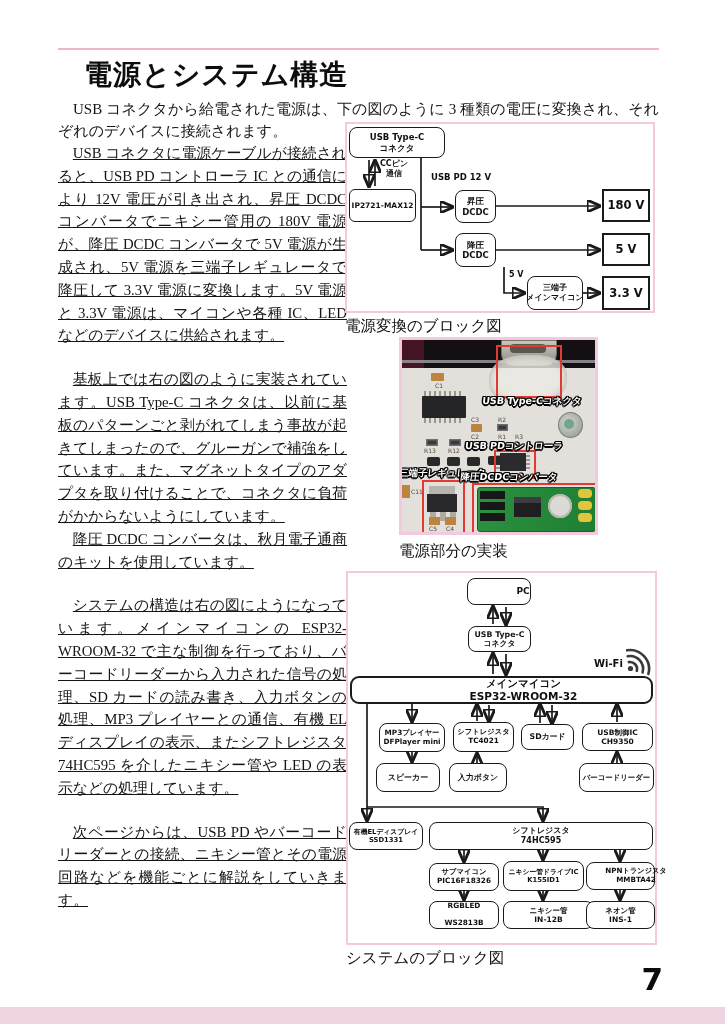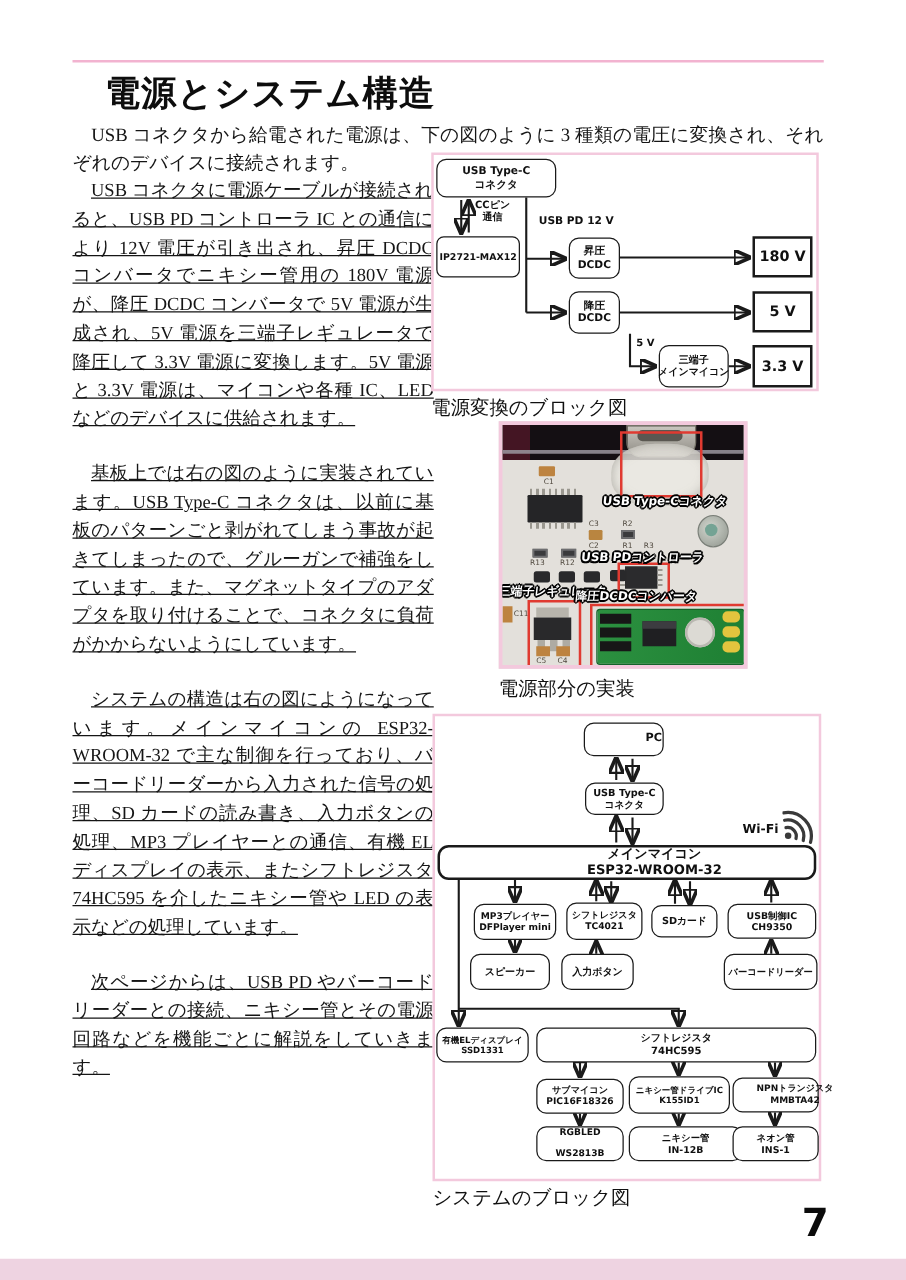--- a/index.html
+++ b/index.html
@@ -48,20 +48,21 @@
 
 <div class="page">
 
   <div class="top-rule"></div>
   <h1 class="doc-title">電源とシステム構造</h1>
   <p class="intro">USB コネクタから給電された電源は、下の図のように 3 種類の電圧に変換され、それぞれのデバイスに接続されます。</p>
 
   <div class="left-col">
     <p>USB コネクタに電源ケーブルが接続されると、USB PD コントローラ IC との通信により 12V 電圧が引き出され、昇圧 DCDC コンバータでニキシー管用の 180V 電源が、降圧 DCDC コンバータで 5V 電源が生成され、5V 電源を三端子レギュレータで降圧して 3.3V 電源に変換します。5V 電源と 3.3V 電源は、マイコンや各種 IC、LED などのデバイスに供給されます。</p>
     <p class="gap">基板上では右の図のように実装されています。USB Type-C コネクタは、以前に基板のパターンごと剥がれてしまう事故が起きてしまったので、グルーガンで補強をしています。また、マグネットタイプのアダプタを取り付けることで、コネクタに負荷がかからないようにしています。</p>
+    <p>降圧 DCDC コンバータは、秋月電子通商のキットを使用しています。</p>
     <p class="gap">システムの構造は右の図にようになっています。メインマイコンの ESP32-WROOM-32 で主な制御を行っており、バーコードリーダーから入力された信号の処理、SD カードの読み書き、入力ボタンの処理、MP3 プレイヤーとの通信、有機 EL ディスプレイの表示、またシフトレジスタ 74HC595 を介したニキシー管や LED の表示などの処理しています。</p>
     <p class="gap">次ページからは、USB PD やバーコードリーダーとの接続、ニキシー管とその電源回路などを機能ごとに解説をしていきます。</p>
   </div>
 
   <div class="panel" style="left:345px;top:122px;width:306px;height:187px;">
     <svg class="arrows" width="306" height="187" viewBox="0 0 306 187">
       <defs>
         <marker id="ah1" markerWidth="8" markerHeight="7" refX="7" refY="3.5" orient="auto">
           <path d="M0,0 L8,3.5 L0,7 Z" fill="#1a1a1a" stroke="none"></path>
         </marker>

